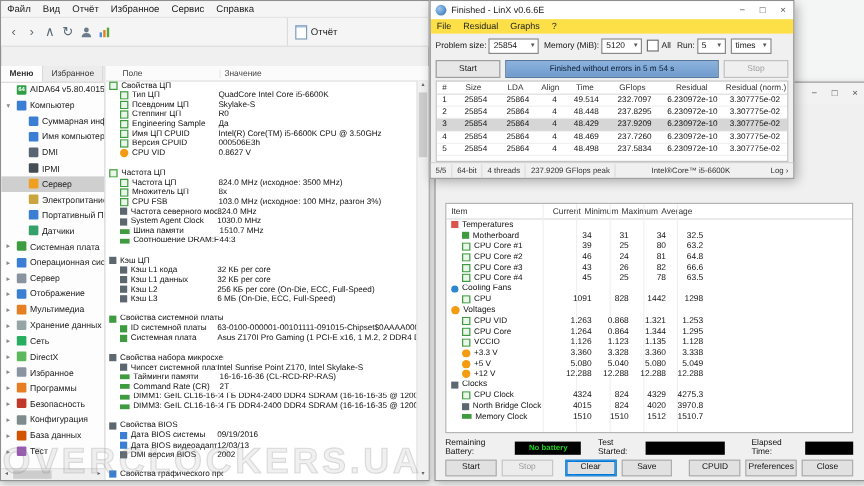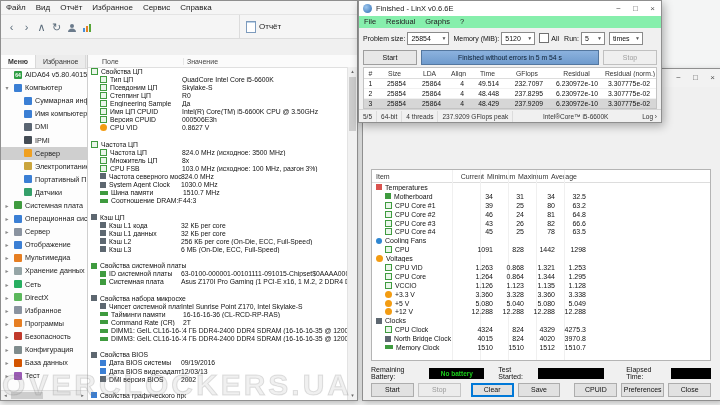--- a/index.html
+++ b/index.html
@@ -82,24 +82,24 @@
   .bbox.batt{width:60px;color:#1ad01a;font-size:6.5px;font-weight:bold}
   .bbox.started{width:72px}
   .bbox.elapsed{width:44px}
   .stab-btns{position:absolute;top:314px;left:8px;right:10px;height:14px;display:flex;font-size:7px}
   .sbtn{width:48px;height:14px;line-height:12px;text-align:center;background:#e1e1e1;border:1px solid #adadad;box-sizing:border-box;margin-right:4px;color:#111}
   .sbtn.disabled{color:#9b9b9b;background:#ececec;border-color:#c6c6c6}
   .sbtn.focused{border:1px solid #0078d7;box-shadow:inset 0 0 0 1px #0078d7}
   .sbtn.gap8{margin-right:10px}.sbtn.gap12{margin-right:14px}
   .sbtn.last{margin-left:auto;margin-right:0}
   
-  #win-linx{left:358px;top:0;width:304px;height:123px;z-index:10;box-shadow:2px 3px 9px rgba(0,0,0,.3)}
+  #win-linx{left:358px;top:0;width:304px;height:149px;z-index:10;box-shadow:2px 3px 9px rgba(0,0,0,.3)}
   #win-linx .titlebar{height:15px;background:#fff;font-size:7.5px;color:#222}
   .linx-ic{width:9px;height:9px;border-radius:50%;background:radial-gradient(circle at 35% 35%,#9ec7ef,#2f6db2);flex:none;margin-right:4px}
-  #win-linx .menubar{height:12px;background:#86efac}
+  #win-linx .menubar{height:12px;background:#fde047}
   #win-linx .mitem{font-size:7.5px;line-height:12px;padding:0 5px}
   .lx-controls{height:20px;display:flex;align-items:center;font-size:7px;color:#111;padding:0 4px}
   .lx-controls .lbl{margin-right:2px;white-space:nowrap}
   .combo{height:13px;background:#fff;border:1px solid #8a8a8a;display:flex;align-items:center;font-size:7px;padding-left:3px;box-sizing:border-box;margin-right:4px}
   .combo .ca{width:9px;color:#555;font-size:5px;text-align:center;flex:none;margin-left:auto}
   .chk{width:8px;height:8px;background:#fff;border:1px solid #707070;flex:none;margin:0 2px 0 0}
   .lx-run{height:18px;display:flex;align-items:center;padding:0 4px}
   .lxbtn{width:54px;height:15px;flex:none;background:#e7e7e7;border:1px solid #9e9e9e;font-size:7px;text-align:center;line-height:13px;box-sizing:border-box;color:#111}
   .lxbtn.disabled{color:#9e9e9e;background:#efefef;border-color:#c0c0c0}
   .progress{flex:1;height:13px;margin:0 4px;background:linear-gradient(#8cb2de,#6f9bcd);border:1px solid #54779f;

